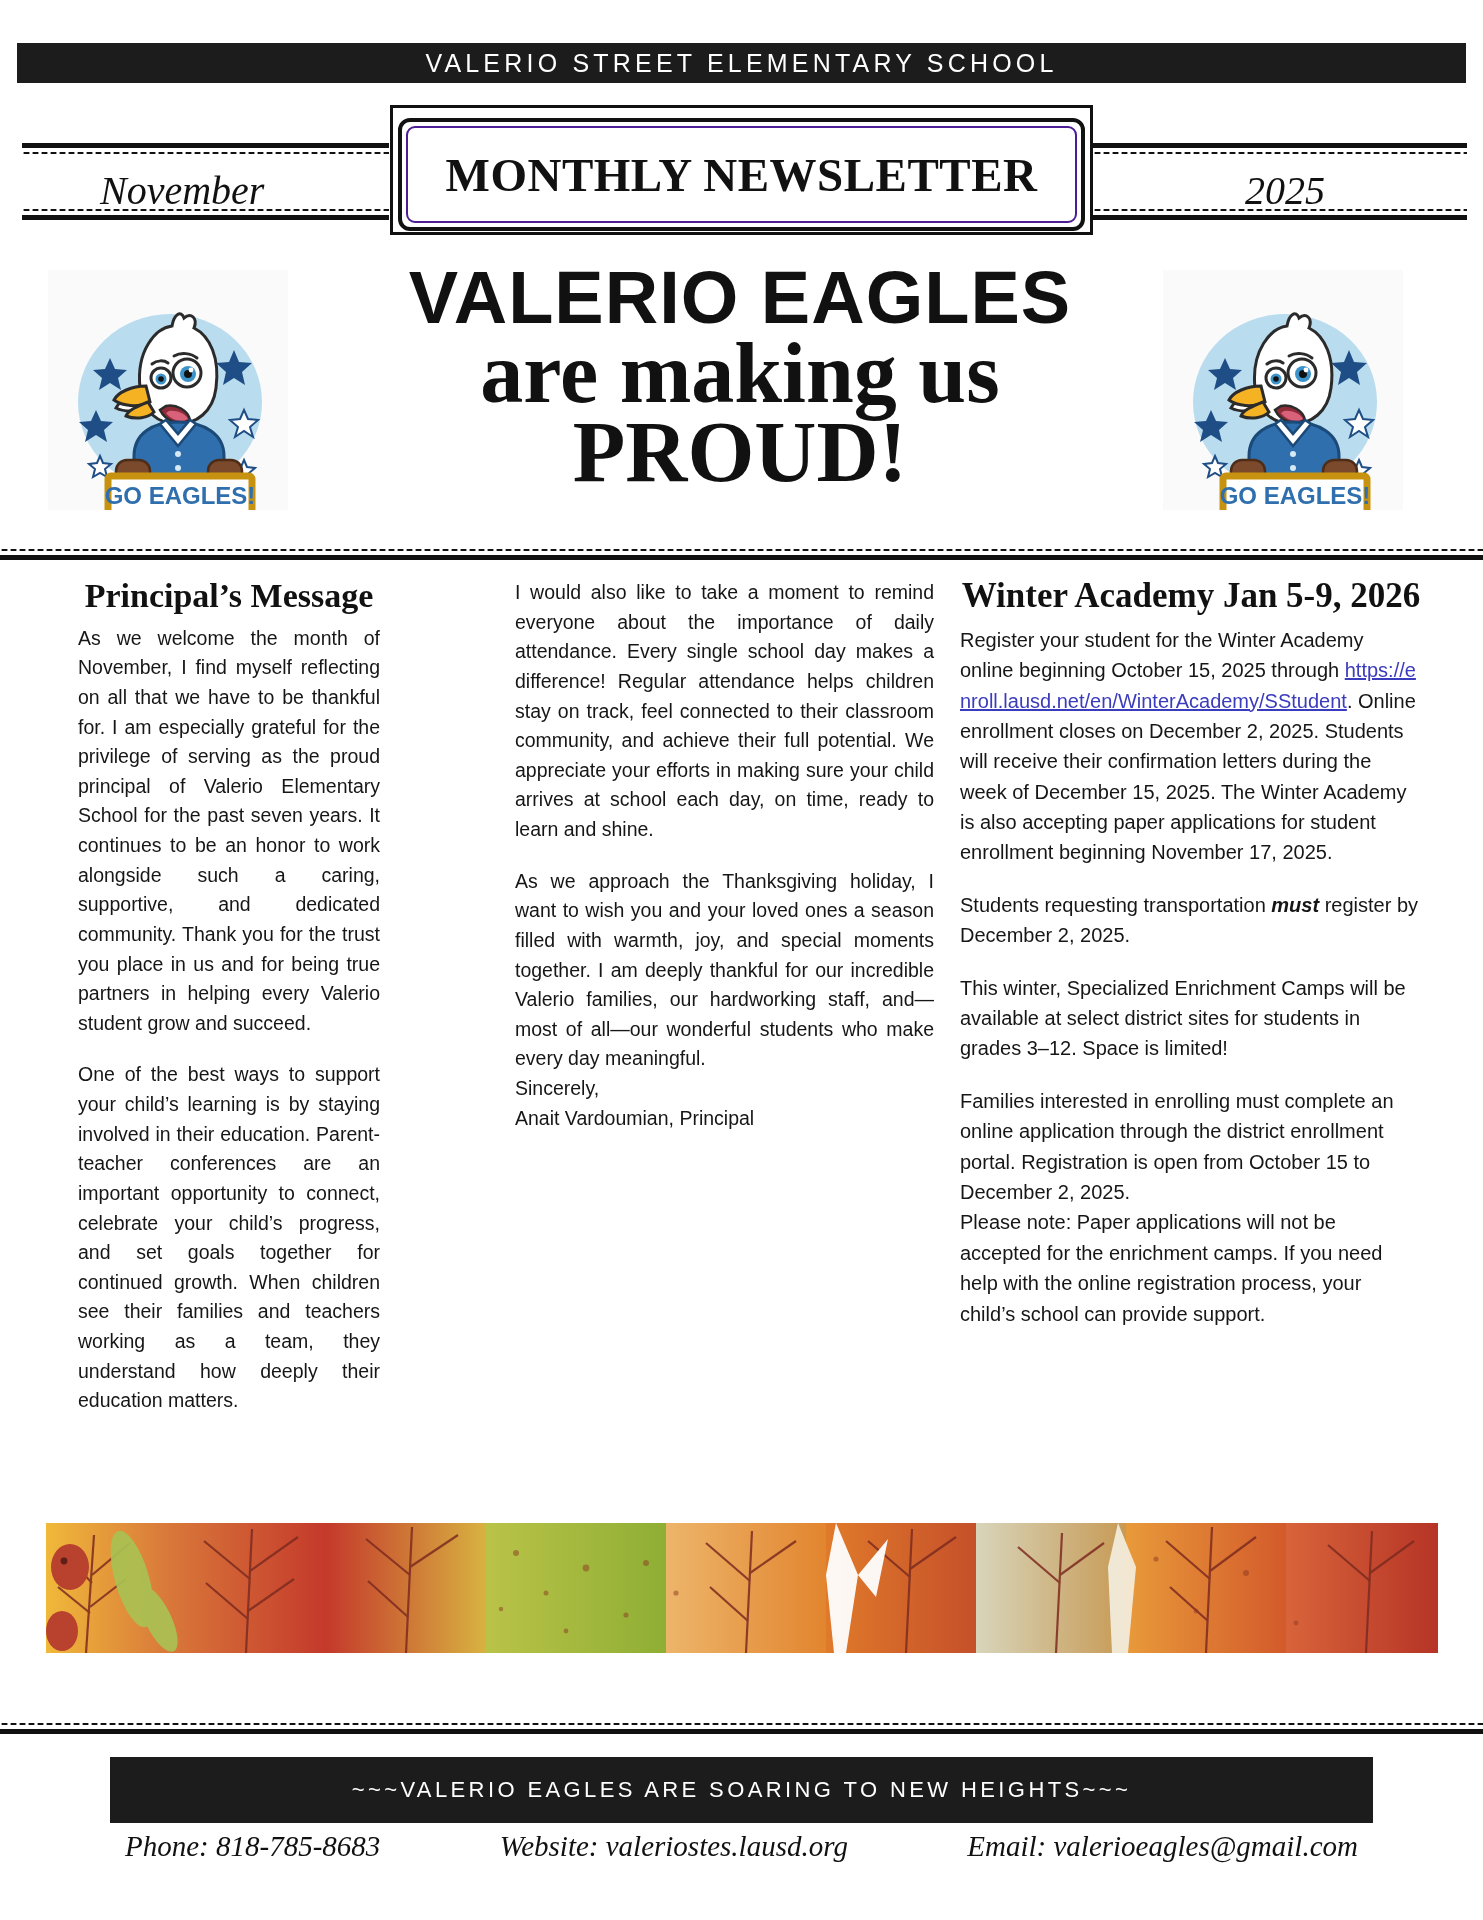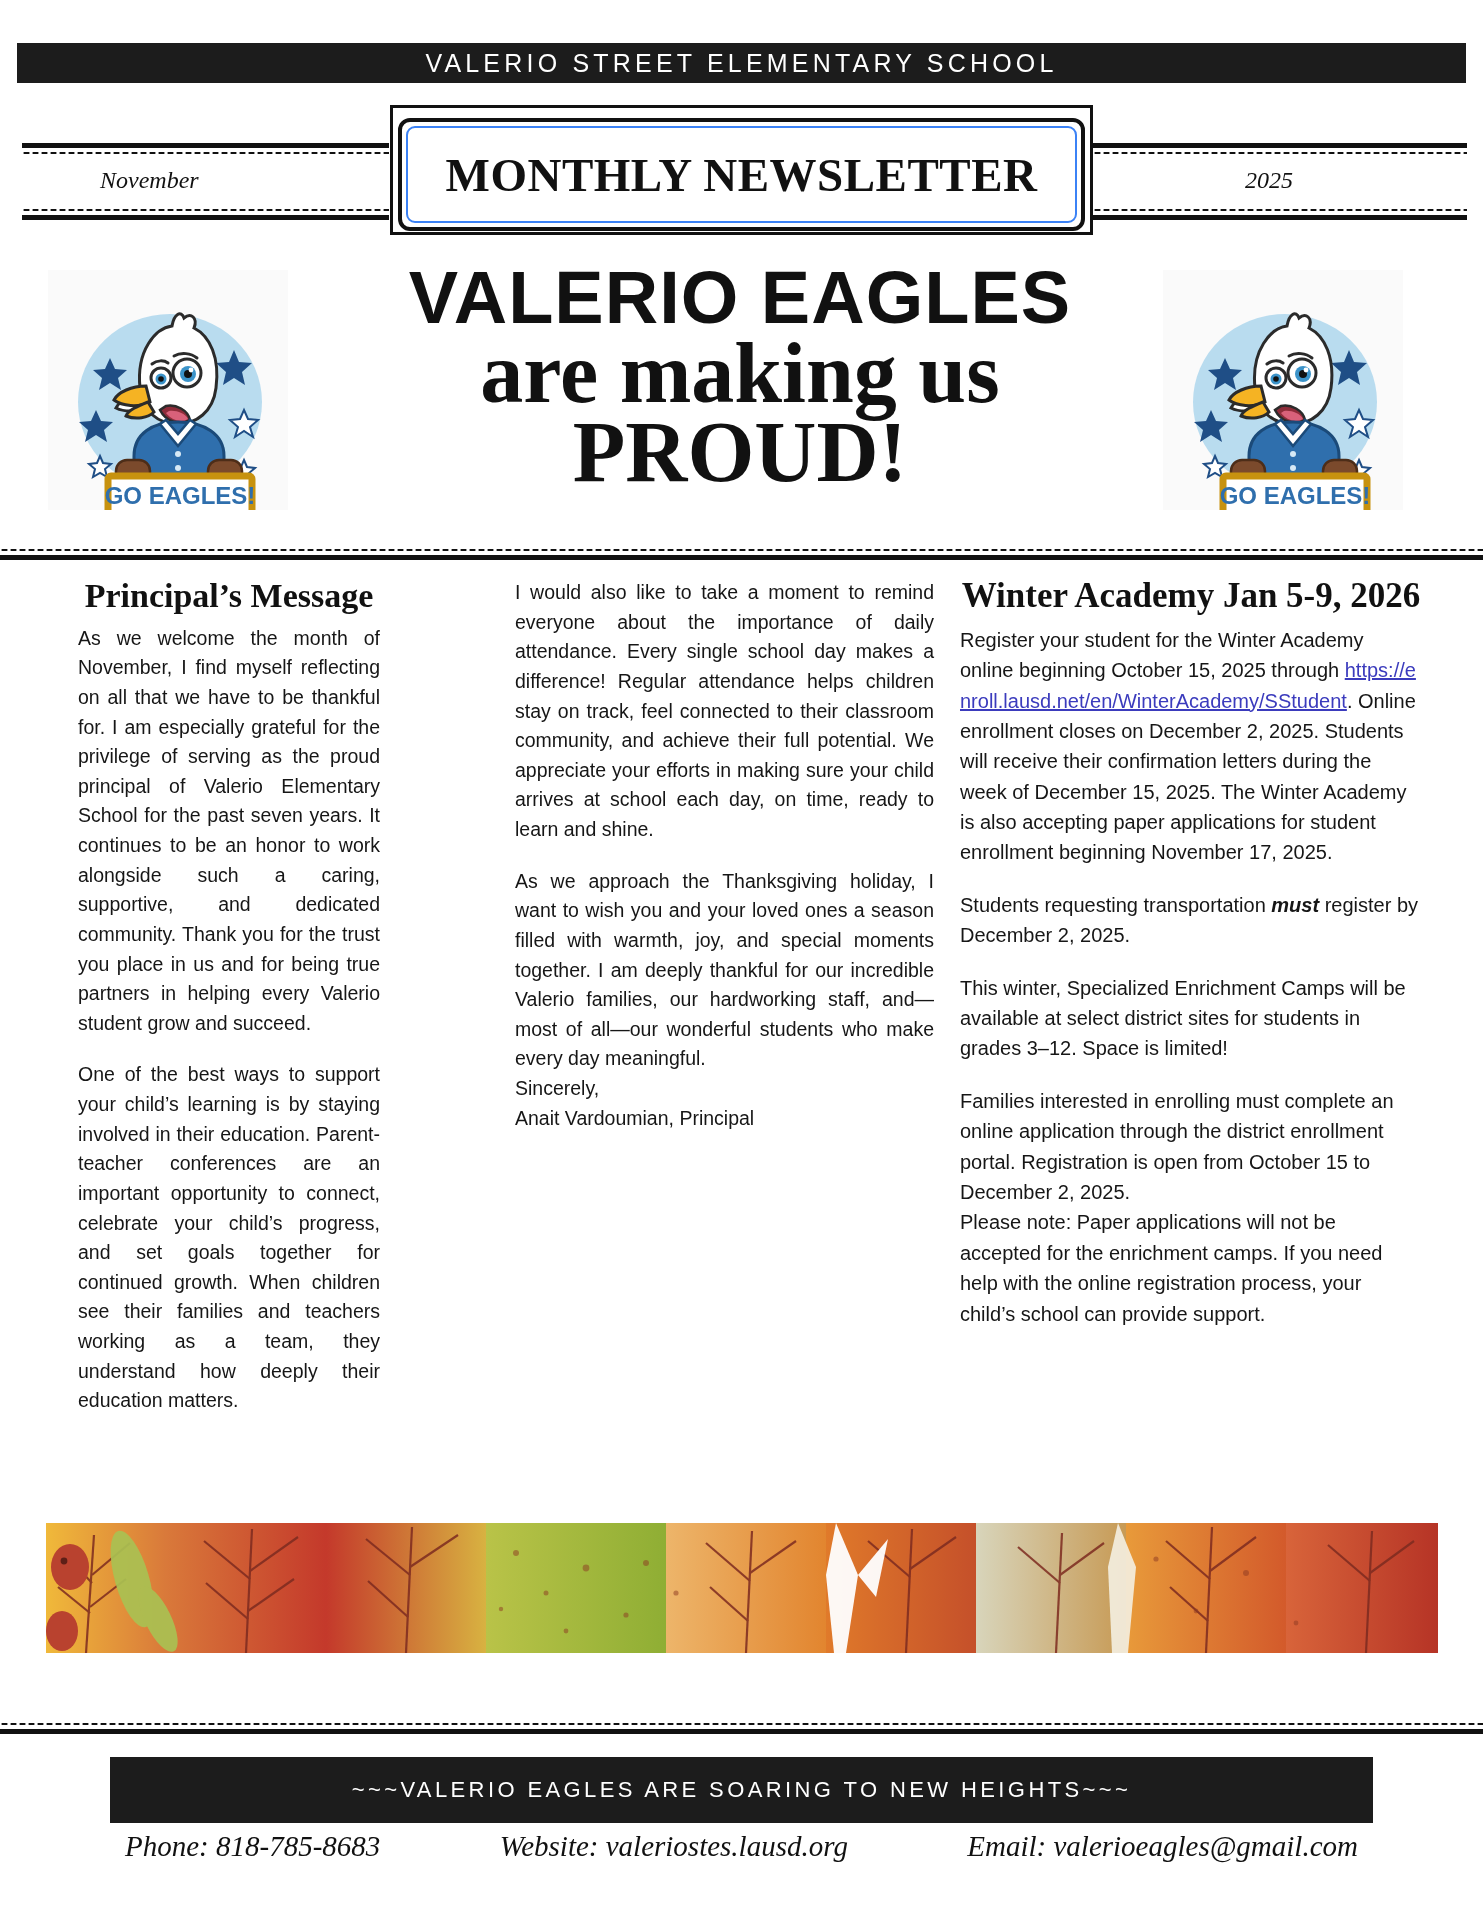--- a/index.html
+++ b/index.html
@@ -34,37 +34,37 @@
     background-image: radial-gradient(#111 48%, transparent 52%);
     background-size: 9px 4px; background-repeat: repeat-x;
   }
   .rule-group.lower { top: 103px; }
   .rule-group.lower.left  { left: 22px;  width: 367px; }
   .rule-group.lower.right { left: 1093px; width: 374px; }
 
   .month, .year {
     position: absolute; top: 62px;
     font-family: "Liberation Serif", serif;
-    font-style: italic; font-size: 24px; color: #111;
+    font-style: italic; font-size: 40px; color: #111;
   }
   .month { left: 100px; }
   .year  { left: 1245px; }
 
   
   .title-outer {
     position: absolute; left: 390px; top: 0px; width: 703px; height: 130px;
     border: 3px solid #111; background: #fff;
   }
   .title-mid {
     position: absolute; left: 398px; top: 13px; width: 687px; height: 113px;
     border: 4px solid #111; border-radius: 12px; background: #fff;
   }
   .title-inner {
     position: absolute; left: 406px; top: 21px; width: 671px; height: 97px;
-    border: 2px solid #3b82f6; border-radius: 9px; background: #fff;
+    border: 2px solid #4c1d95; border-radius: 9px; background: #fff;
     display: flex; align-items: center; justify-content: center;
   }
   .title-inner span {
     font-family: "Liberation Serif", serif;
     font-weight: bold; font-size: 47px; letter-spacing: 0.5px; color: #111;
     white-space: nowrap;
   }
 
   
   .hero { position: absolute; left: 0; top: 250px; width: 1483px; height: 300px; }

